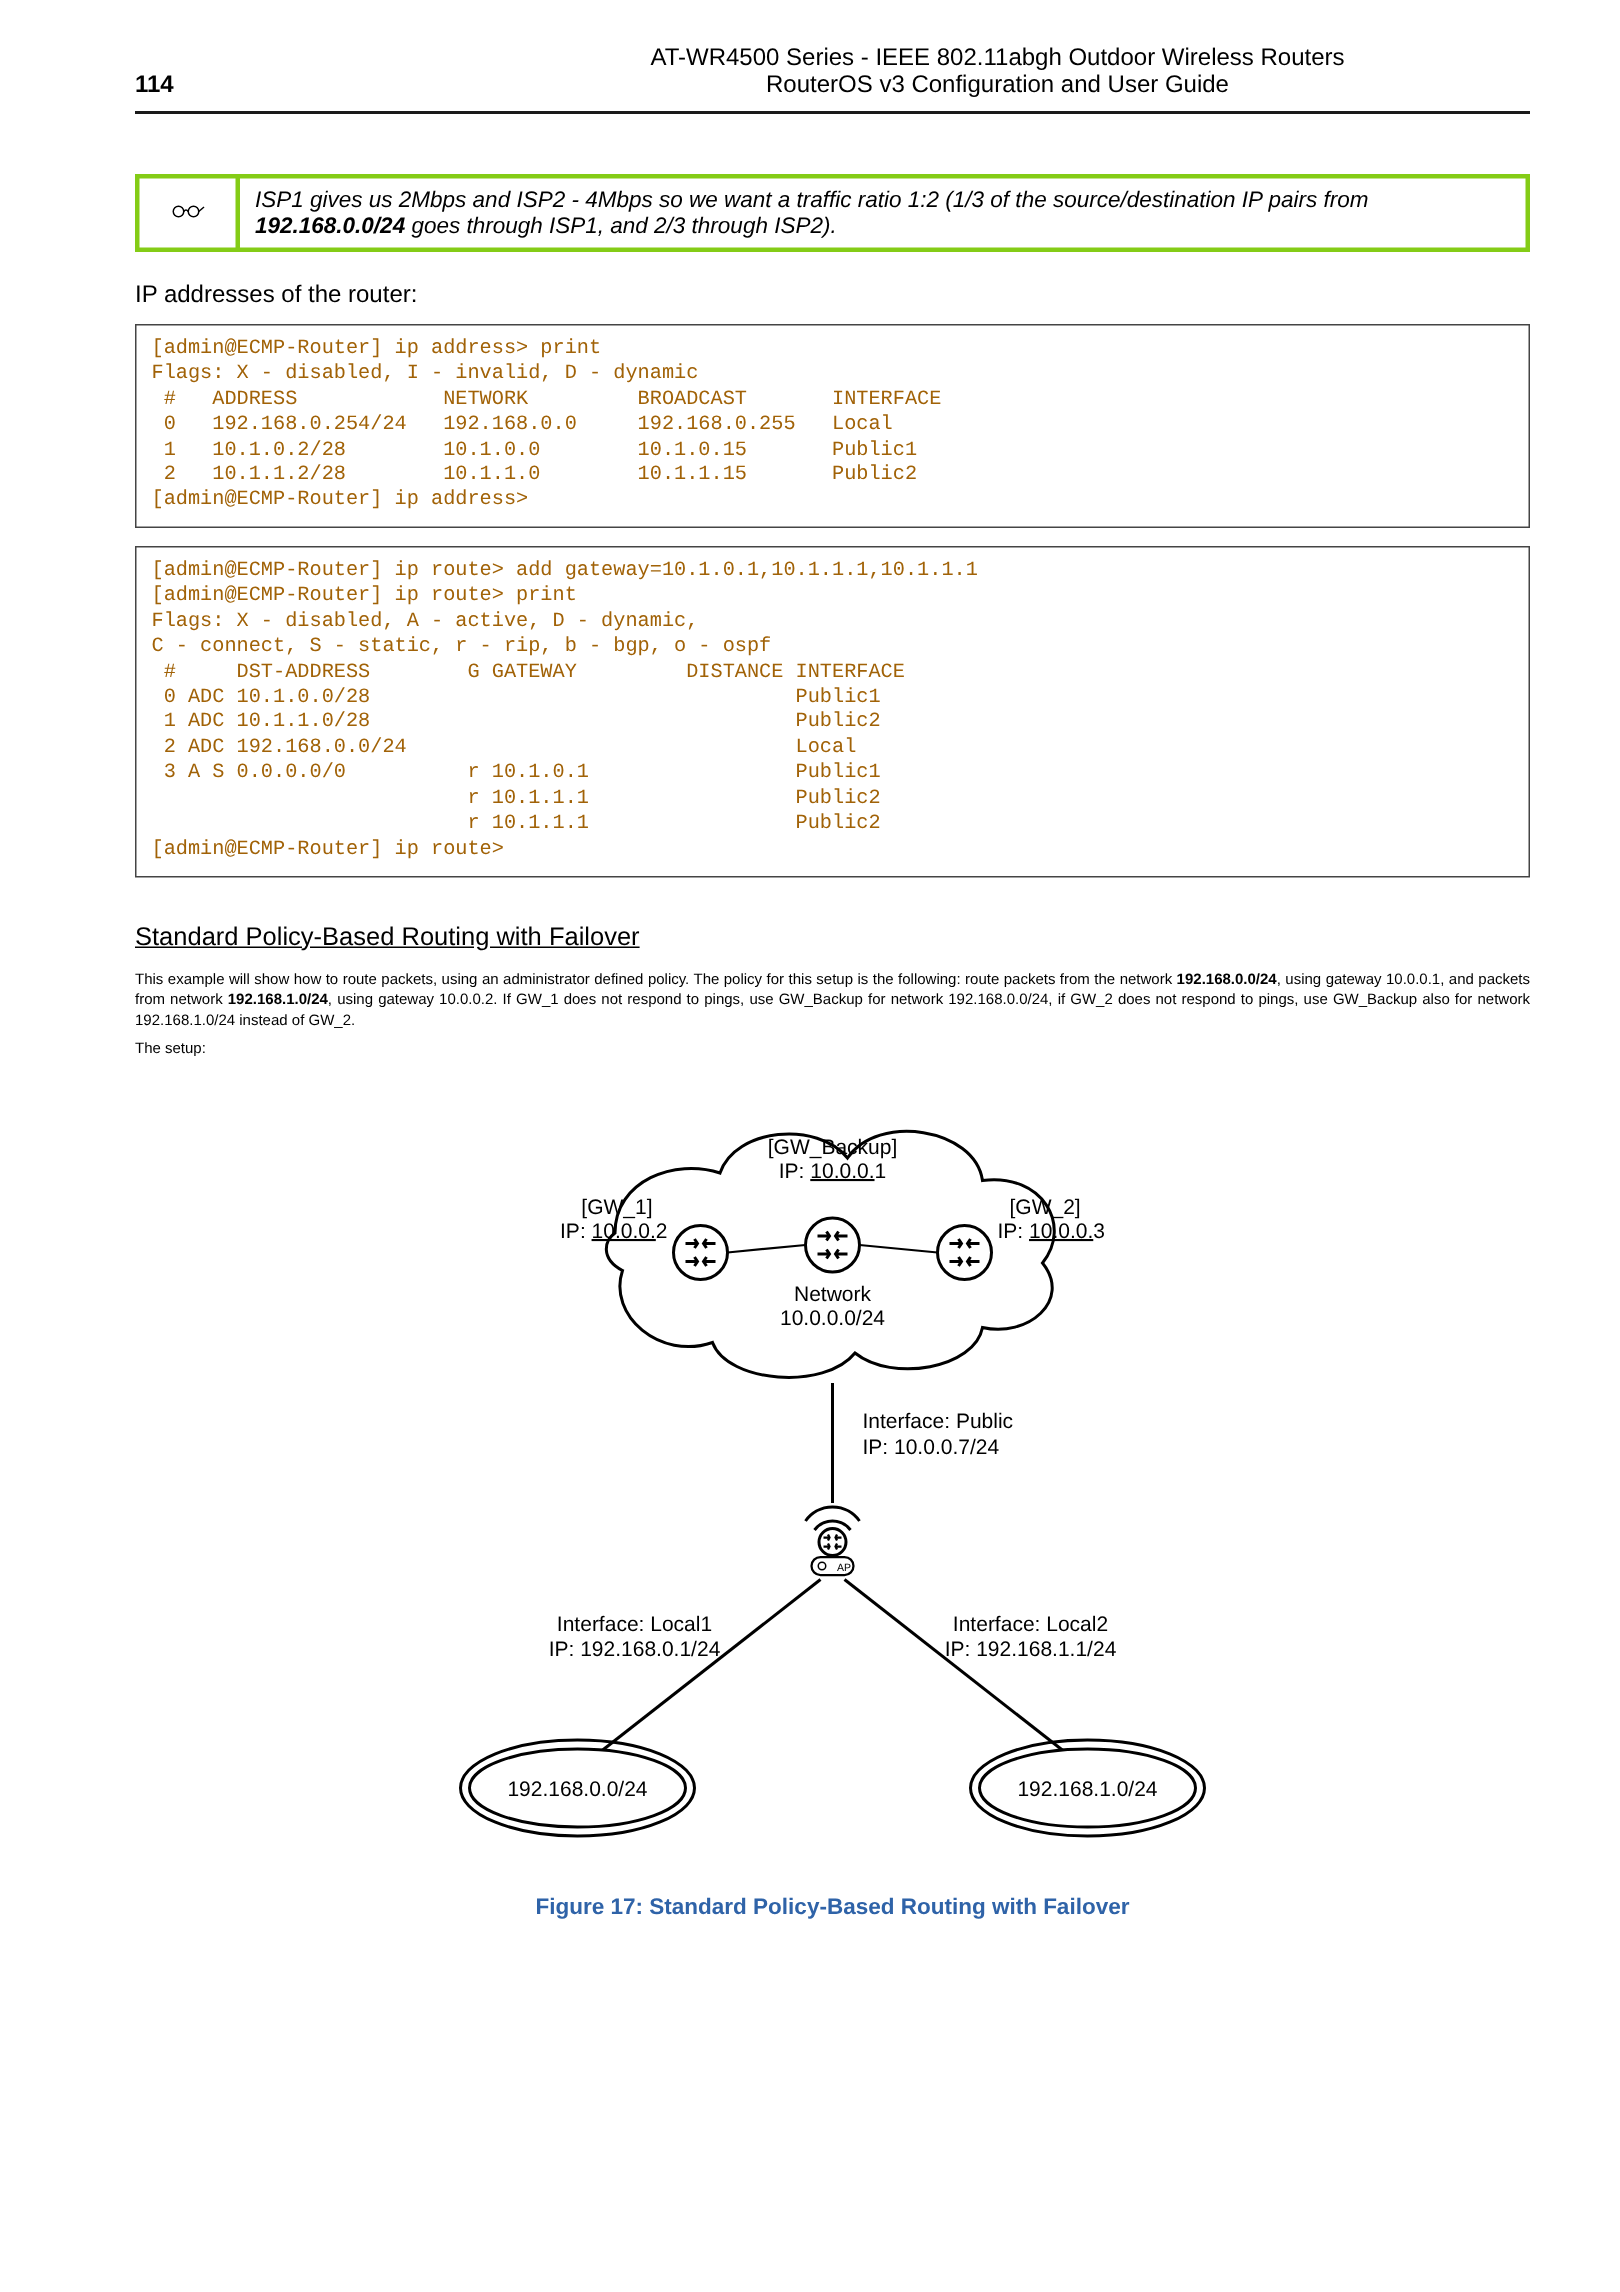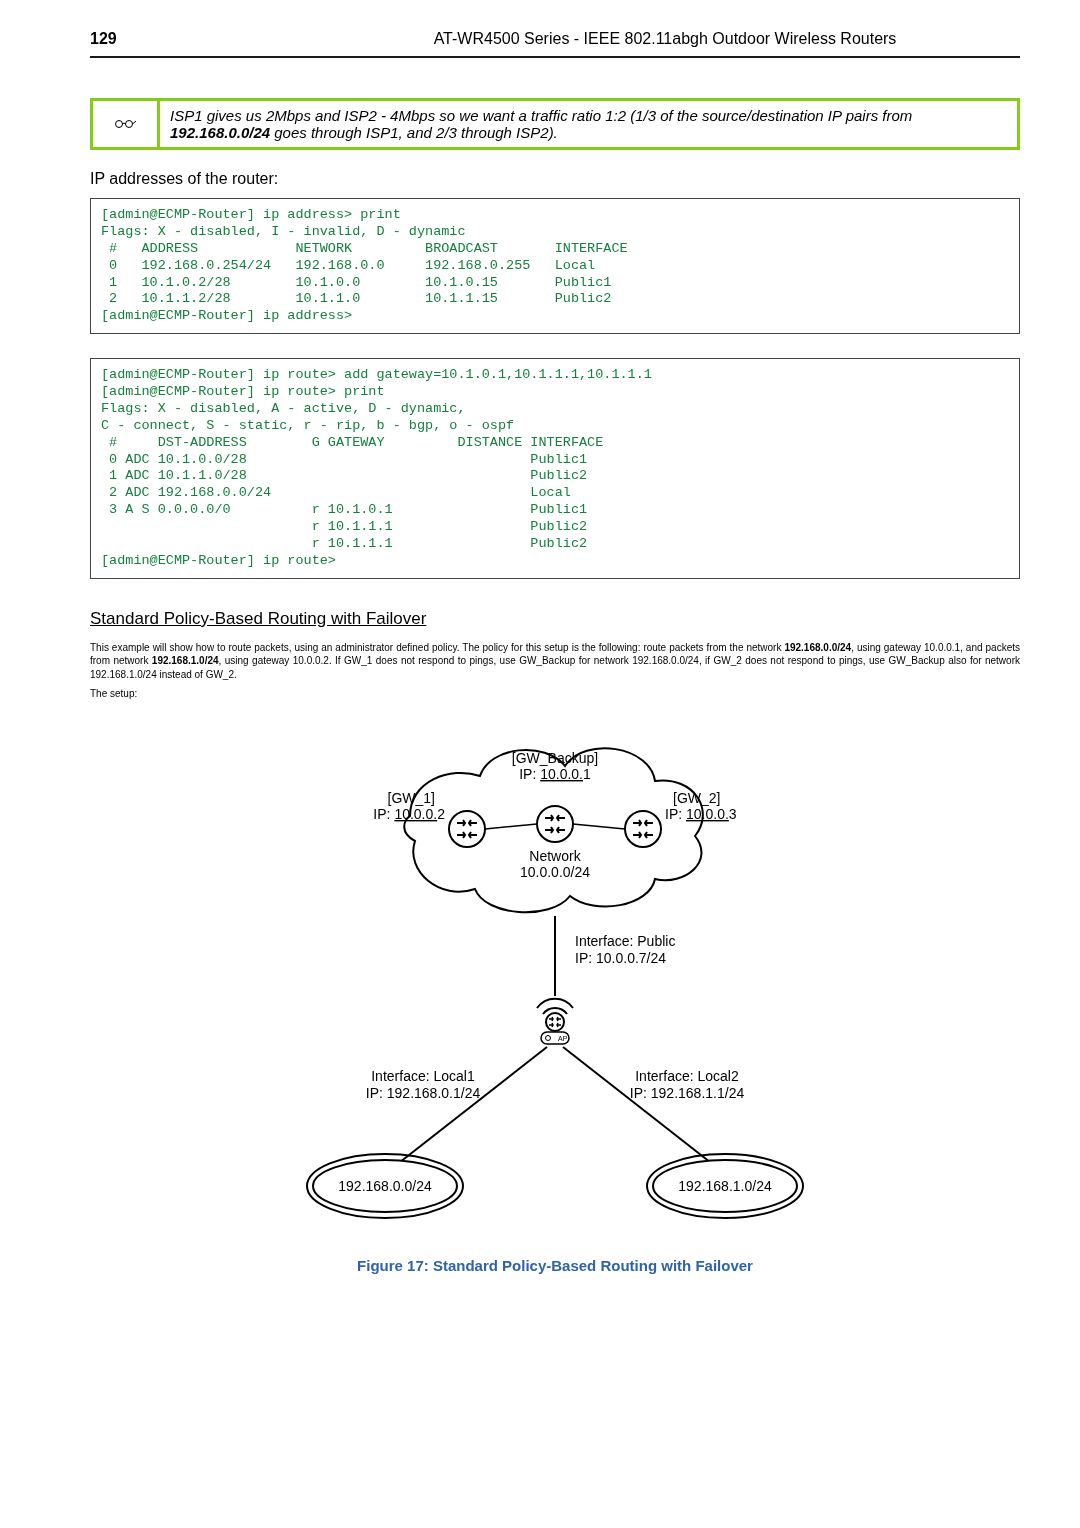--- a/index.html
+++ b/index.html
@@ -60,24 +60,24 @@
   .note-text b { font-weight: bold; }
   .section-label {
     font-size: 16px;
     margin: 18px 0 10px 0;
   }
   .code-box {
     border: 1px solid #444;
     padding: 8px 10px;
     font-family: "Courier New", monospace;
     font-size: 13.5px;
-    color: #15803d;
+    color: #a16207;
     white-space: pre;
     overflow: hidden;
-    margin-bottom: 24px;
+    margin-bottom: 12px;
     line-height: 1.25;
   }
   h3.underlined {
     font-size: 17px;
     font-weight: normal;
     text-decoration: underline;
     margin: 30px 0 12px 0;
   }
   .body-text {
     font-size: 10px;
@@ -98,23 +98,24 @@
     color: #2f63a8;
     font-size: 15px;
   }
 </style>
 </head>
 <body>
 
 <div class="page">
 
   <div class="header-row">
-    <div class="page-num">129</div>
+    <div class="page-num">114</div>
     <div class="header-title">
       <div class="line1">AT-WR4500 Series - IEEE 802.11abgh Outdoor Wireless Routers</div>
+      <div class="line2">RouterOS v3 Configuration and User Guide</div>
     </div>
   </div>
   <hr class="hr">
 
   <table class="note-table">
     <tbody>
         <tr>
       <td class="icon-cell">
         <span class="note-icon">
           <svg viewBox="0 0 48 24">

